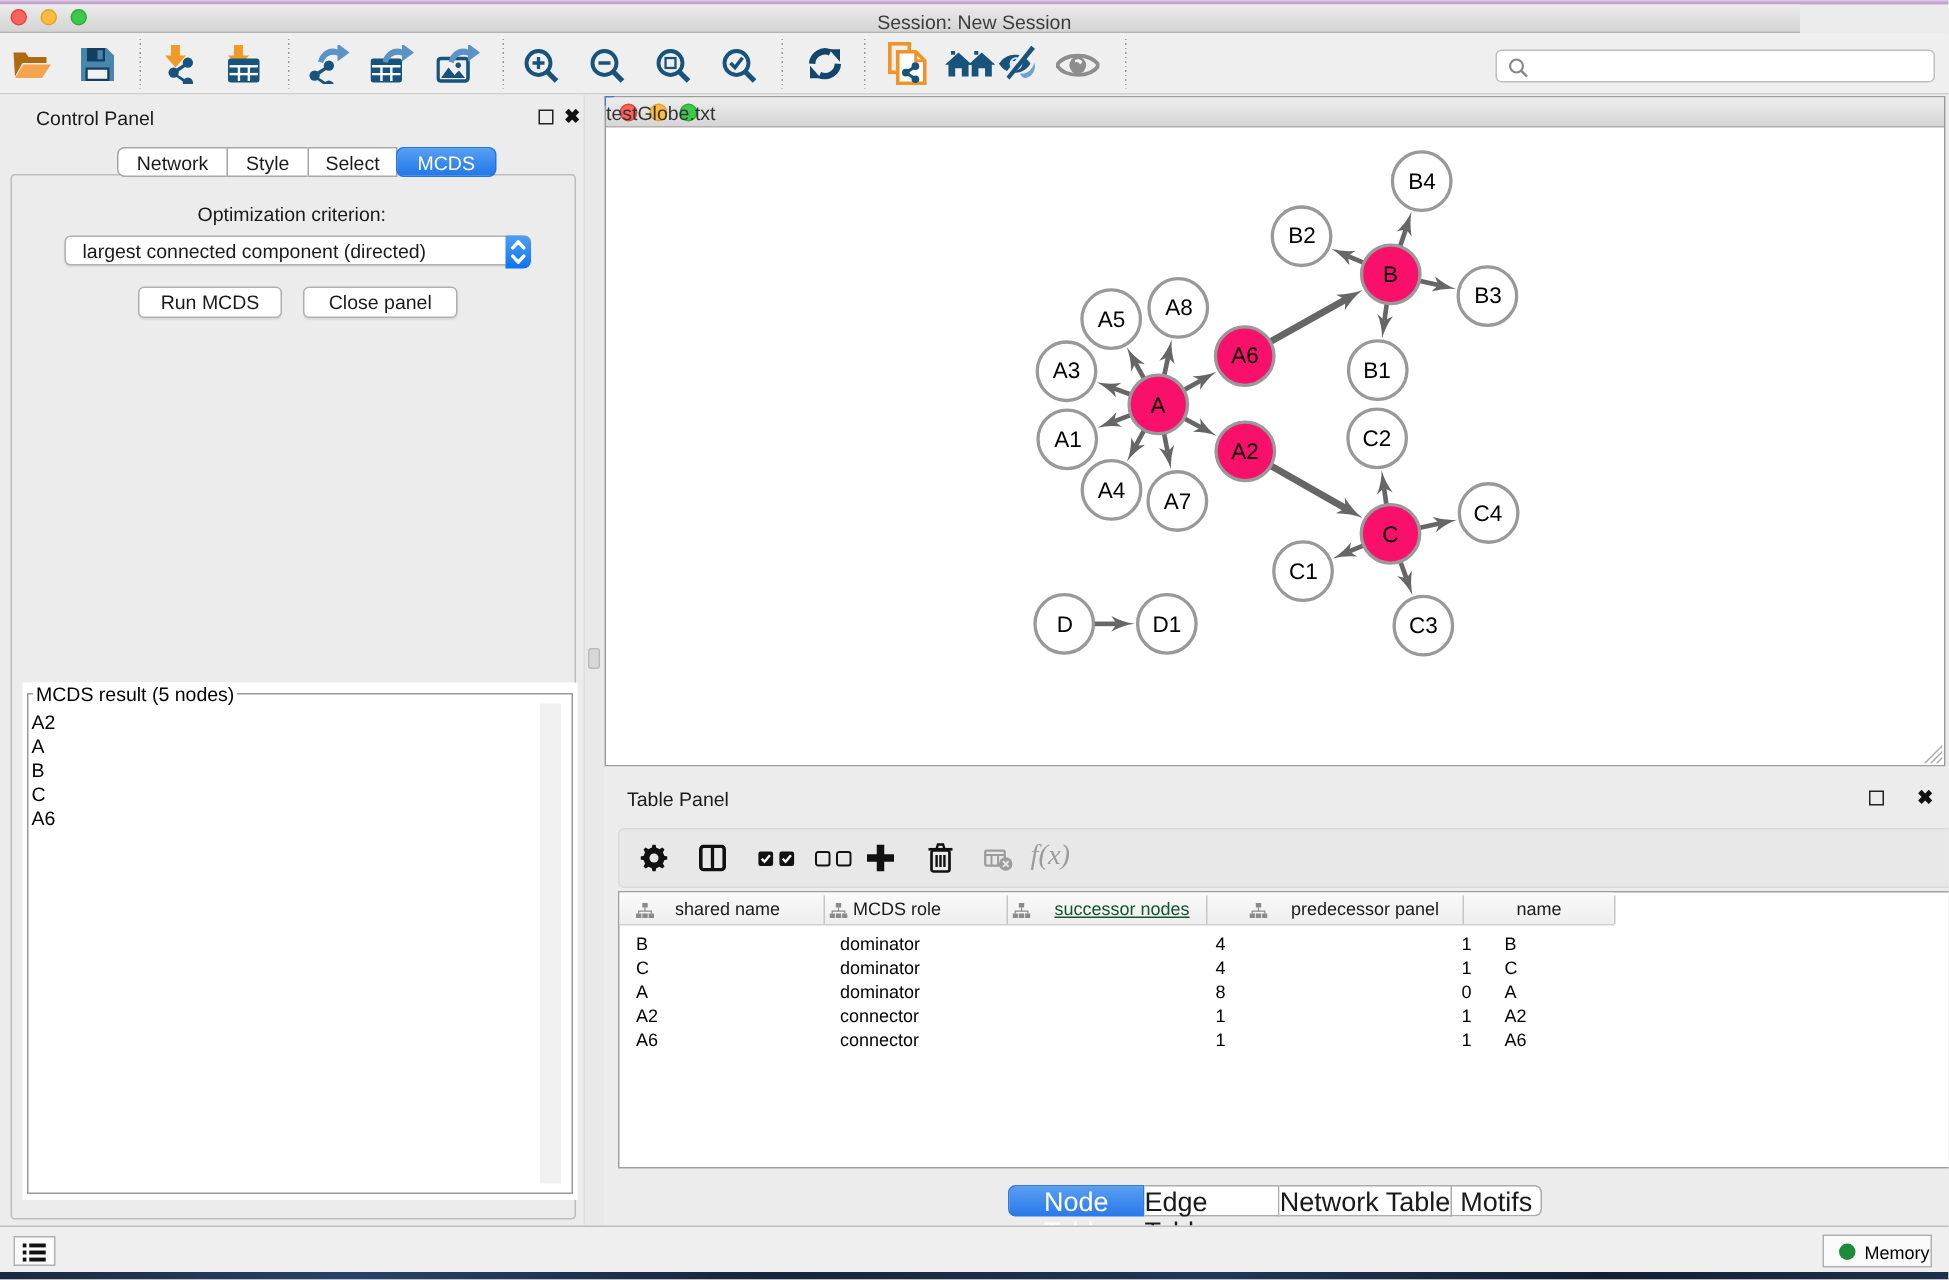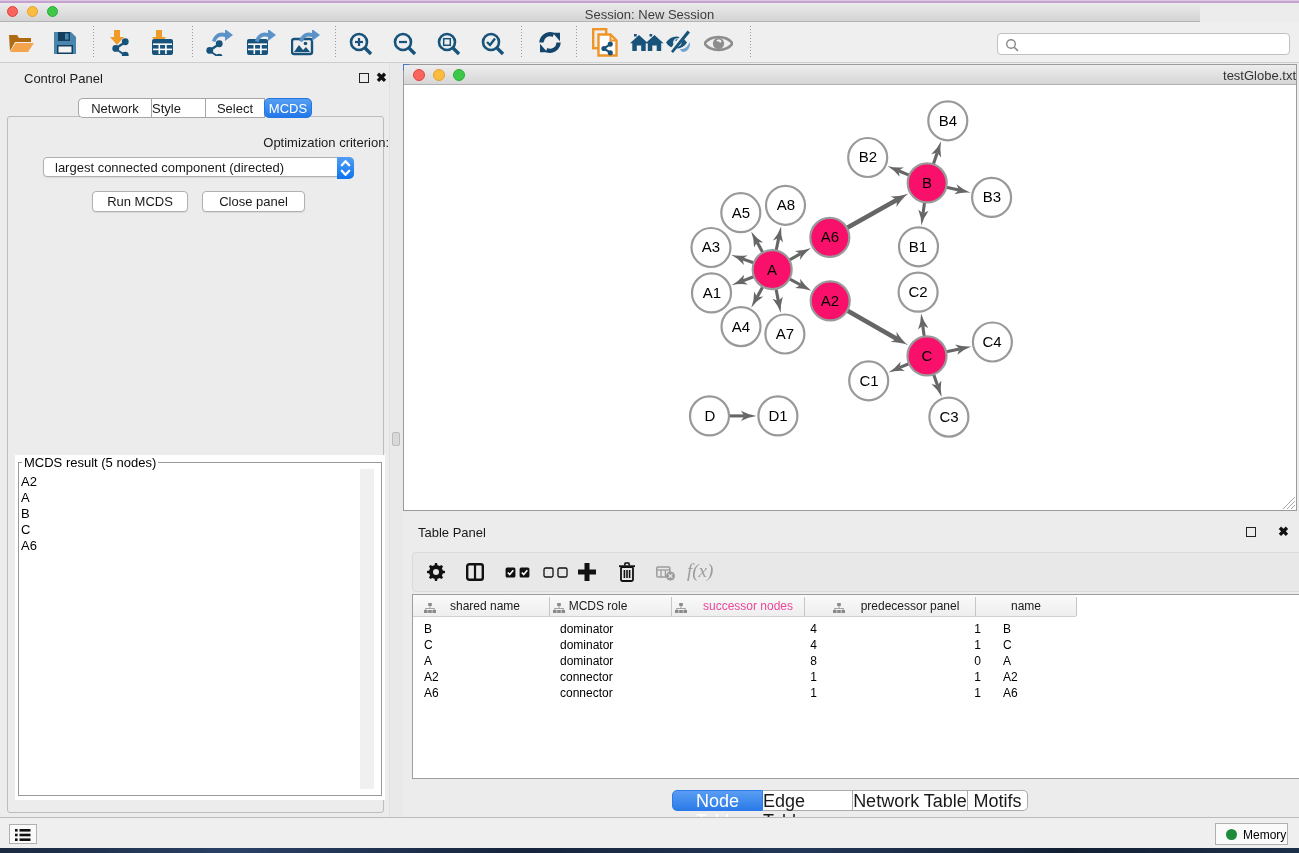--- a/index.html
+++ b/index.html
@@ -174,26 +174,26 @@
 
 <div class="abs" style="left:0;top:63px;width:389px;height:754px;background:#ececec;">
   <div class="abs" style="left:24px;top:8px;font-size:13px;color:#1a1a1a;">Control Panel</div>
   <div class="abs" style="left:359px;top:10px;width:10px;height:10px;border:1.5px solid #222;"></div>
   <div class="abs" style="left:376px;top:7px;font-size:13px;font-weight:bold;color:#111;">✖</div>
 
   <div class="abs" style="left:7px;top:53px;width:377px;height:697px;border:1px solid #bdbdbd;border-radius:3px;"></div>
 
   <div class="abs" style="left:78px;top:35px;height:20px;display:flex;font-size:13px;">
     <div style="width:73px;background:#fff;border:1px solid #a6a6a6;border-right:none;border-radius:5px 0 0 5px;text-align:center;line-height:19px;color:#1a1a1a;">Network</div>
-    <div style="width:54px;background:#fff;border:1px solid #a6a6a6;border-right:none;line-height:19px;color:#1a1a1a;">Style</div>
+    <div style="width:54px;background:#fff;border:1px solid #a6a6a6;border-right:none;text-align:center;line-height:19px;color:#1a1a1a;">Style</div>
     <div style="width:60px;background:#fff;border:1px solid #a6a6a6;text-align:center;line-height:19px;color:#1a1a1a;">Select</div>
-    <div style="width:48px;background:linear-gradient(#569ff2,#2277e8);border:1px solid #2277e8;border-radius:5px;margin-left:-1px;text-align:center;line-height:19px;color:#fff;">MCDS</div>
-  </div>
-
-  <div class="abs" style="left:0;top:72px;width:389px;text-align:right;font-size:13px;color:#1a1a1a;">Optimization criterion:</div>
+    <div style="width:67px;background:linear-gradient(#569ff2,#2277e8);border:1px solid #2277e8;border-radius:5px;margin-left:-1px;text-align:center;line-height:19px;color:#fff;">MCDS</div>
+  </div>
+
+  <div class="abs" style="left:0;top:72px;width:389px;text-align:center;font-size:13px;color:#1a1a1a;">Optimization criterion:</div>
 
   <div class="abs" style="left:43px;top:94px;width:311px;height:20px;background:#fff;border:1px solid #b0b0b0;border-radius:4px;box-shadow:0 1px 1px rgba(0,0,0,0.08);">
     <div class="abs" style="left:11px;top:2px;font-size:13px;color:#1a1a1a;">largest connected component (directed)</div>
     <div class="abs" style="right:-1px;top:-1px;width:17px;height:22px;background:linear-gradient(#4f9ef5,#0c74f0);border-radius:0 5px 5px 0;">
       <svg width="17" height="22" viewBox="0 0 17 22">
           <path d="M4.8 8.2 L8.5 4.2 L12.2 8.2 M4.8 13.8 L8.5 17.8 L12.2 13.8" fill="none" stroke="#fff" stroke-width="2.3" stroke-linecap="round" stroke-linejoin="round"></path>
         </svg>
     </div>
   </div>
 
@@ -213,21 +213,21 @@
 <div class="abs" style="left:392px;top:432px;width:8px;height:14px;background:#d8d8d8;border:1px solid #bbb;border-radius:2px;"></div>
 
 <div class="abs" style="left:403px;top:64px;width:894px;height:447px;background:#fff;border:1px solid #9b9b9b;">
   <svg class="abs" style="left:-1px;top:-1px" width="7" height="7">
       <path d="M0 0 L7 0 L0 7 Z" fill="#4a78c8"></path>
     </svg>
   <div class="abs" style="left:0;top:0;width:892px;height:20px;background:linear-gradient(#ededed,#d6d6d6);border-bottom:1px solid #b1b1b1;">
     <div class="abs" style="left:9px;top:4px;width:12px;height:12px;border-radius:50%;background:#f9645c;border:1px solid #e2443d;"></div>
     <div class="abs" style="left:29px;top:4px;width:12px;height:12px;border-radius:50%;background:#fcbc40;border:1px solid #e0a32e;"></div>
     <div class="abs" style="left:49px;top:4px;width:12px;height:12px;border-radius:50%;background:#3dc849;border:1px solid #2aad35;"></div>
-    <div class="abs" style="left:0;top:3px;width:892px;text-align:right;font-size:13px;color:#333;">testGlobe.txt</div>
+    <div class="abs" style="left:0;top:3px;width:892px;text-align:left;font-size:13px;color:#333;">testGlobe.txt</div>
   </div>
 
   <svg class="abs" style="right:1px;bottom:1px" width="14" height="14">
       <g stroke="#aaa" stroke-width="1">
         <line x1="14" y1="2" x2="2" y2="14"></line>
         <line x1="14" y1="6" x2="6" y2="14"></line>
         <line x1="14" y1="10" x2="10" y2="14"></line>
       </g>
     </svg>
 </div>
@@ -377,21 +377,21 @@
 
   <div class="abs" style="left:9px;top:83px;width:1281px;height:185px;background:#fff;border:1px solid #9e9e9e;" id="tablebox">
 <div class="abs" style="left:0;top:0;width:663px;height:22px;background:linear-gradient(#fafafa,#eee);border-bottom:1px solid #d0d0d0;"></div>
 <div class="abs" style="left:136px;top:2px;width:1px;height:19px;background:#c6c6c6;"></div>
 <div class="abs" style="left:258px;top:2px;width:1px;height:19px;background:#c6c6c6;"></div>
 <div class="abs" style="left:391px;top:2px;width:1px;height:19px;background:#c6c6c6;"></div>
 <div class="abs" style="left:562px;top:2px;width:1px;height:19px;background:#c6c6c6;"></div>
 <div class="abs" style="left:663px;top:2px;width:1px;height:19px;background:#c6c6c6;"></div>
 <div class="abs" style="left:32px;top:4px;width:80px;text-align:center;font-size:12px;color:#1a1a1a;white-space:nowrap;">shared name</div>
 <div class="abs" style="left:155px;top:4px;width:60px;text-align:center;font-size:12px;color:#1a1a1a;white-space:nowrap;">MCDS role</div>
-<div class="abs" style="left:290px;top:4px;width:90px;text-align:center;font-size:12px;color:#ec4899;white-space:nowrap;">successor nodes</div>
+<div class="abs" style="left:290px;top:4px;width:90px;text-align:center;font-size:12px;color:#14532d;white-space:nowrap;text-decoration:underline;">successor nodes</div>
 <div class="abs" style="left:445px;top:4px;width:104px;text-align:center;font-size:12px;color:#1a1a1a;white-space:nowrap;">predecessor panel</div>
 <div class="abs" style="left:583px;top:4px;width:60px;text-align:center;font-size:12px;color:#1a1a1a;white-space:nowrap;">name</div>
 <div class="abs" style="left:11px;top:5px;"><svg width="12" height="11" viewBox="0 0 12 11">
           <g fill="#8a8a8a">
             <rect x="4.2" y="0" width="3.6" height="3"></rect>
             <rect x="0" y="7" width="3.6" height="3"></rect>
             <rect x="4.2" y="7" width="3.6" height="3"></rect>
             <rect x="8.4" y="7" width="3.6" height="3"></rect>
             <path d="M5.6 3 L6.4 3 L6.4 5 L10.6 5 L10.6 7 L9.8 7 L9.8 5.8 L2.2 5.8 L2.2 7 L1.4 7 L1.4 5 L5.6 5 Z"></path>
           </g>

